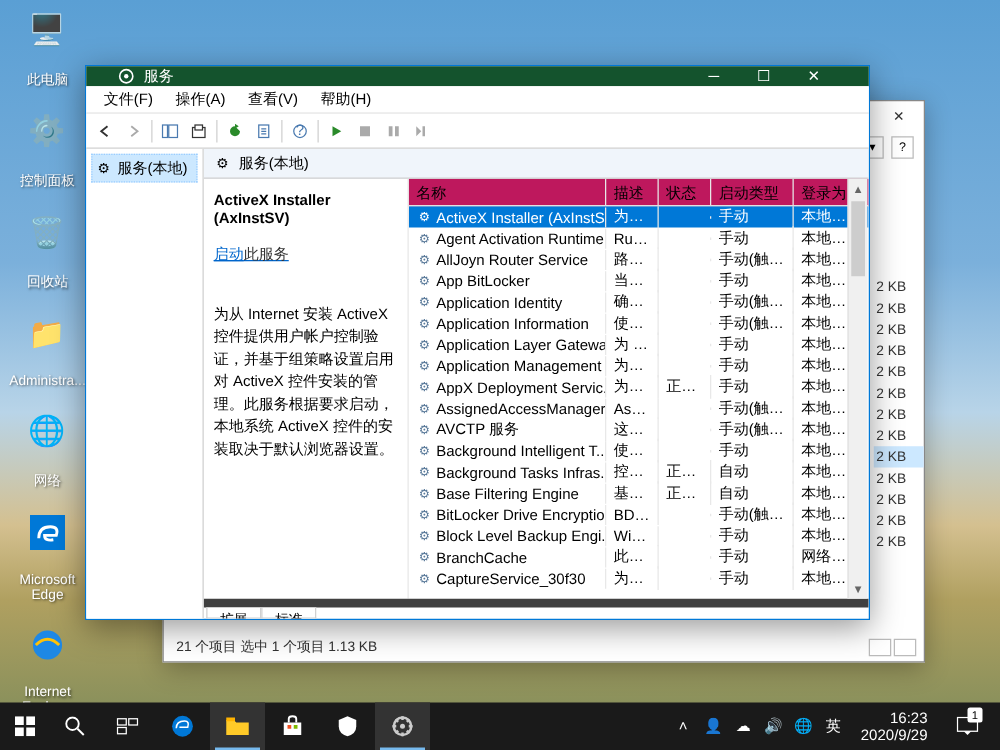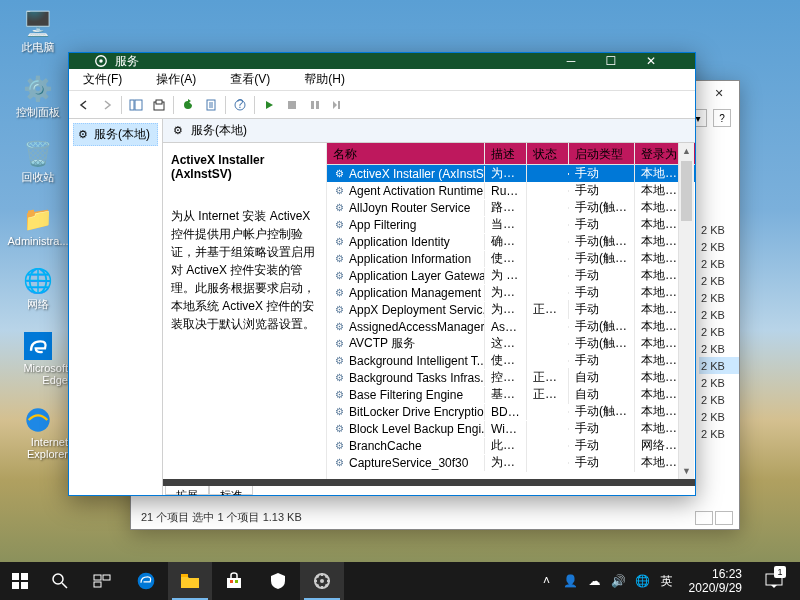--- a/index.html
+++ b/index.html
@@ -1,38 +1,38 @@
 <!DOCTYPE html>
 <html><head>
 <meta charset="utf-8">
 <style>
 *{margin:0;padding:0;box-sizing:border-box;font-family:"Microsoft YaHei","Segoe UI",sans-serif;font-size:12px}
 body{width:800px;height:600px;overflow:hidden;background:linear-gradient(to bottom,#4a90d9 0%,#6ba3dc 30%,#a8c8e0 60%,#c4a878 80%,#8a9a6a 100%);position:relative}
 .wallpaper{position:absolute;inset:0;background:linear-gradient(to bottom,#5a9fd4 0%,#7bb0db 35%,#b8d4e8 55%,#d4c090 70%,#b0a060 80%,#7a8a5a 100%)}
 .desktop-icons{position:absolute;left:8px;top:8px;display:flex;flex-direction:column;gap:18px;z-index:1}
 .desktop-icon{display:flex;flex-direction:column;align-items:center;width:60px;cursor:pointer}
 .desktop-icon .ico{width:32px;height:32px;display:flex;align-items:center;justify-content:center;font-size:24px;color:#fff}
-.desktop-icon .lbl{color:#fff;font-size:11px;text-align:right;text-shadow:1px 1px 2px rgba(0,0,0,0.6);margin-top:0}
+.desktop-icon .lbl{color:#fff;font-size:11px;text-align:center;text-shadow:1px 1px 2px rgba(0,0,0,0.6);margin-top:16px}
 .bg-window{position:absolute;left:130px;top:80px;width:610px;height:450px;background:#fff;border:1px solid #888;box-shadow:0 4px 20px rgba(0,0,0,0.3);z-index:2}
 .bg-window-controls{position:absolute;right:0;top:0;display:flex}
 .bg-wc{width:40px;height:24px;display:flex;align-items:center;justify-content:center;font-size:11px;color:#333}
 .bg-window-toolbar{position:absolute;top:28px;right:8px;display:flex;gap:6px}
 .bg-tb{width:18px;height:18px;border:1px solid #bbb;display:flex;align-items:center;justify-content:center;font-size:10px}
 .bg-window-right{position:absolute;right:0;top:140px;width:40px}
 .bg-row{height:17px;display:flex;align-items:center;font-size:11px;color:#333;padding-left:2px}
 .bg-window-status{position:absolute;bottom:4px;left:10px;font-size:11px;color:#333}
 .bg-window-views{position:absolute;bottom:4px;right:6px;display:flex;gap:2px}
 .bg-v{width:18px;height:14px;border:1px solid #bbb}
 .svc-window{position:absolute;left:68px;top:52px;width:628px;height:444px;background:#fff;border:1px solid #0078d7;box-shadow:0 6px 24px rgba(0,0,0,0.4);z-index:5;display:flex;flex-direction:column}
 .svc-title{height:16px;background:#14532d;color:#fff;display:flex;align-items:center;padding:0 24px}
 .svc-title-icon{width:16px;height:16px;margin-right:6px;display:flex;align-items:center;justify-content:center}
 .svc-title-text{flex:1;font-size:12px}
 .svc-title-ctrls{display:flex}
 .svc-tc{width:40px;height:28px;display:flex;align-items:center;justify-content:center;color:#fff;font-size:12px}
-.svc-menu{height:22px;background:#fff;border-bottom:1px solid #e0e0e0;display:flex;align-items:center;padding:0 6px;gap:18px}
+.svc-menu{height:22px;background:#fff;border-bottom:1px solid #e0e0e0;display:flex;align-items:center;padding:0 6px;gap:2px}
 .svc-menu-item{padding:2px 8px;font-size:12px;cursor:pointer}
 .svc-toolbar{height:28px;background:#fff;border-bottom:1px solid #d0d0d0;display:flex;align-items:center;padding:0 4px;gap:1px}
 .tb-btn{width:22px;height:22px;display:flex;align-items:center;justify-content:center;border:1px solid transparent;cursor:pointer}
 .tb-sep{width:1px;height:18px;background:#d0d0d0;margin:0 2px}
 .svc-body{flex:1;display:flex;overflow:hidden}
 .svc-tree{width:94px;background:#fff;border-right:1px solid #d0d0d0;padding:4px}
 .svc-tree-item{display:flex;align-items:center;gap:4px;padding:2px;background:#cce8ff;border:1px dotted #99ccff}
 .svc-tree-item .ti{width:14px;height:14px;font-size:11px;display:flex;align-items:center;justify-content:center}
 .svc-main{flex:1;display:flex;flex-direction:column;overflow:hidden}
 .svc-main-hdr{height:24px;background:#f0f5fb;border-bottom:1px solid #d0d0d0;display:flex;align-items:center;padding:0 8px;gap:6px}
@@ -252,20 +252,21 @@
       </div>
     </div>
     <div class="svc-main">
       <div class="svc-main-hdr">
         <div class="hi">⚙</div>
         <span>服务(本地)</span>
       </div>
       <div class="svc-content">
         <div class="svc-detail">
           <div class="svc-detail-name">ActiveX Installer (AxInstSV)</div>
+          <div class="svc-detail-link"><u>启动</u><span>此服务</span></div>
           <div style="height:12px"></div>
           <div class="svc-detail-desc">为从 Internet 安装 ActiveX 控件提供用户帐户控制验证，并基于组策略设置启用对 ActiveX 控件安装的管理。此服务根据要求启动，本地系统 ActiveX 控件的安装取决于默认浏览器设置。</div>
         </div>
         <div class="svc-list" style="position:relative">
           <div class="svc-list-hdr">
             <div class="svc-col c-name">名称</div>
             <div class="svc-col c-desc">描述</div>
             <div class="svc-col c-stat">状态</div>
             <div class="svc-col c-start">启动类型</div>
             <div class="svc-col c-logon">登录为</div>
@@ -297,21 +298,21 @@
                   <span>AllJoyn Router Service</span>
                 </div>
                 <div class="svc-col c-desc">路由...</div>
                 <div class="svc-col c-stat"></div>
                 <div class="svc-col c-start">手动(触发...</div>
                 <div class="svc-col c-logon">本地服务</div>
               </div>
               <div class="svc-row">
                 <div class="svc-col c-name">
                   <span class="gear">⚙</span>
-                  <span>App Filtering</span>
+                  <span>App BitLocker</span>
                 </div>
                 <div class="svc-col c-desc">当用...</div>
                 <div class="svc-col c-stat"></div>
                 <div class="svc-col c-start">手动</div>
                 <div class="svc-col c-logon">本地系统</div>
               </div>
               <div class="svc-row">
                 <div class="svc-col c-name">
                   <span class="gear">⚙</span>
                   <span>Application Identity</span>

